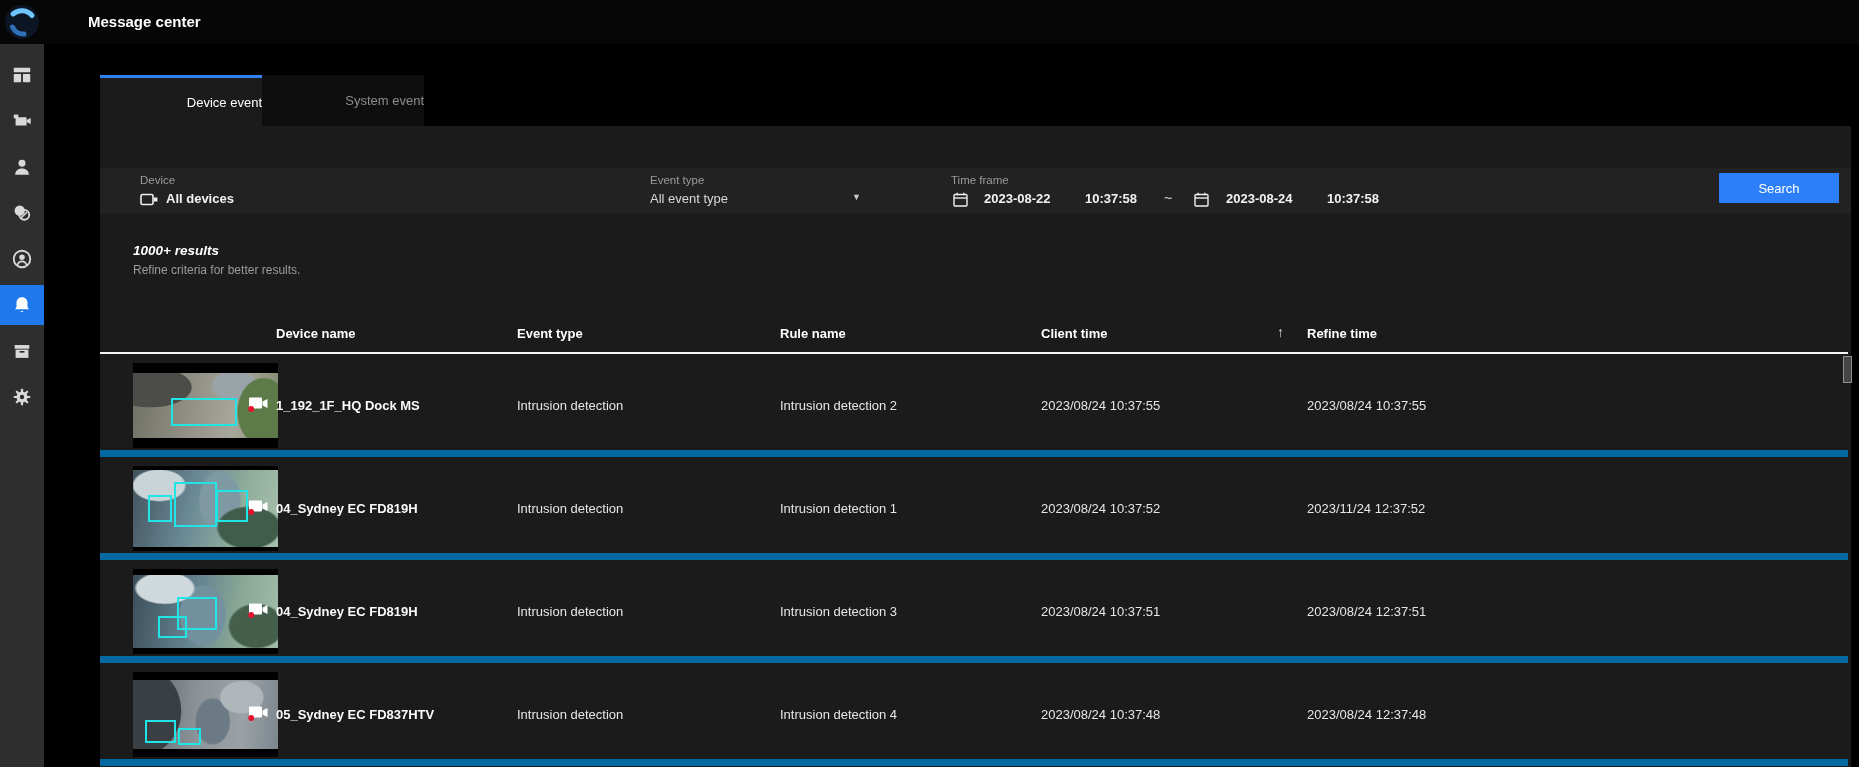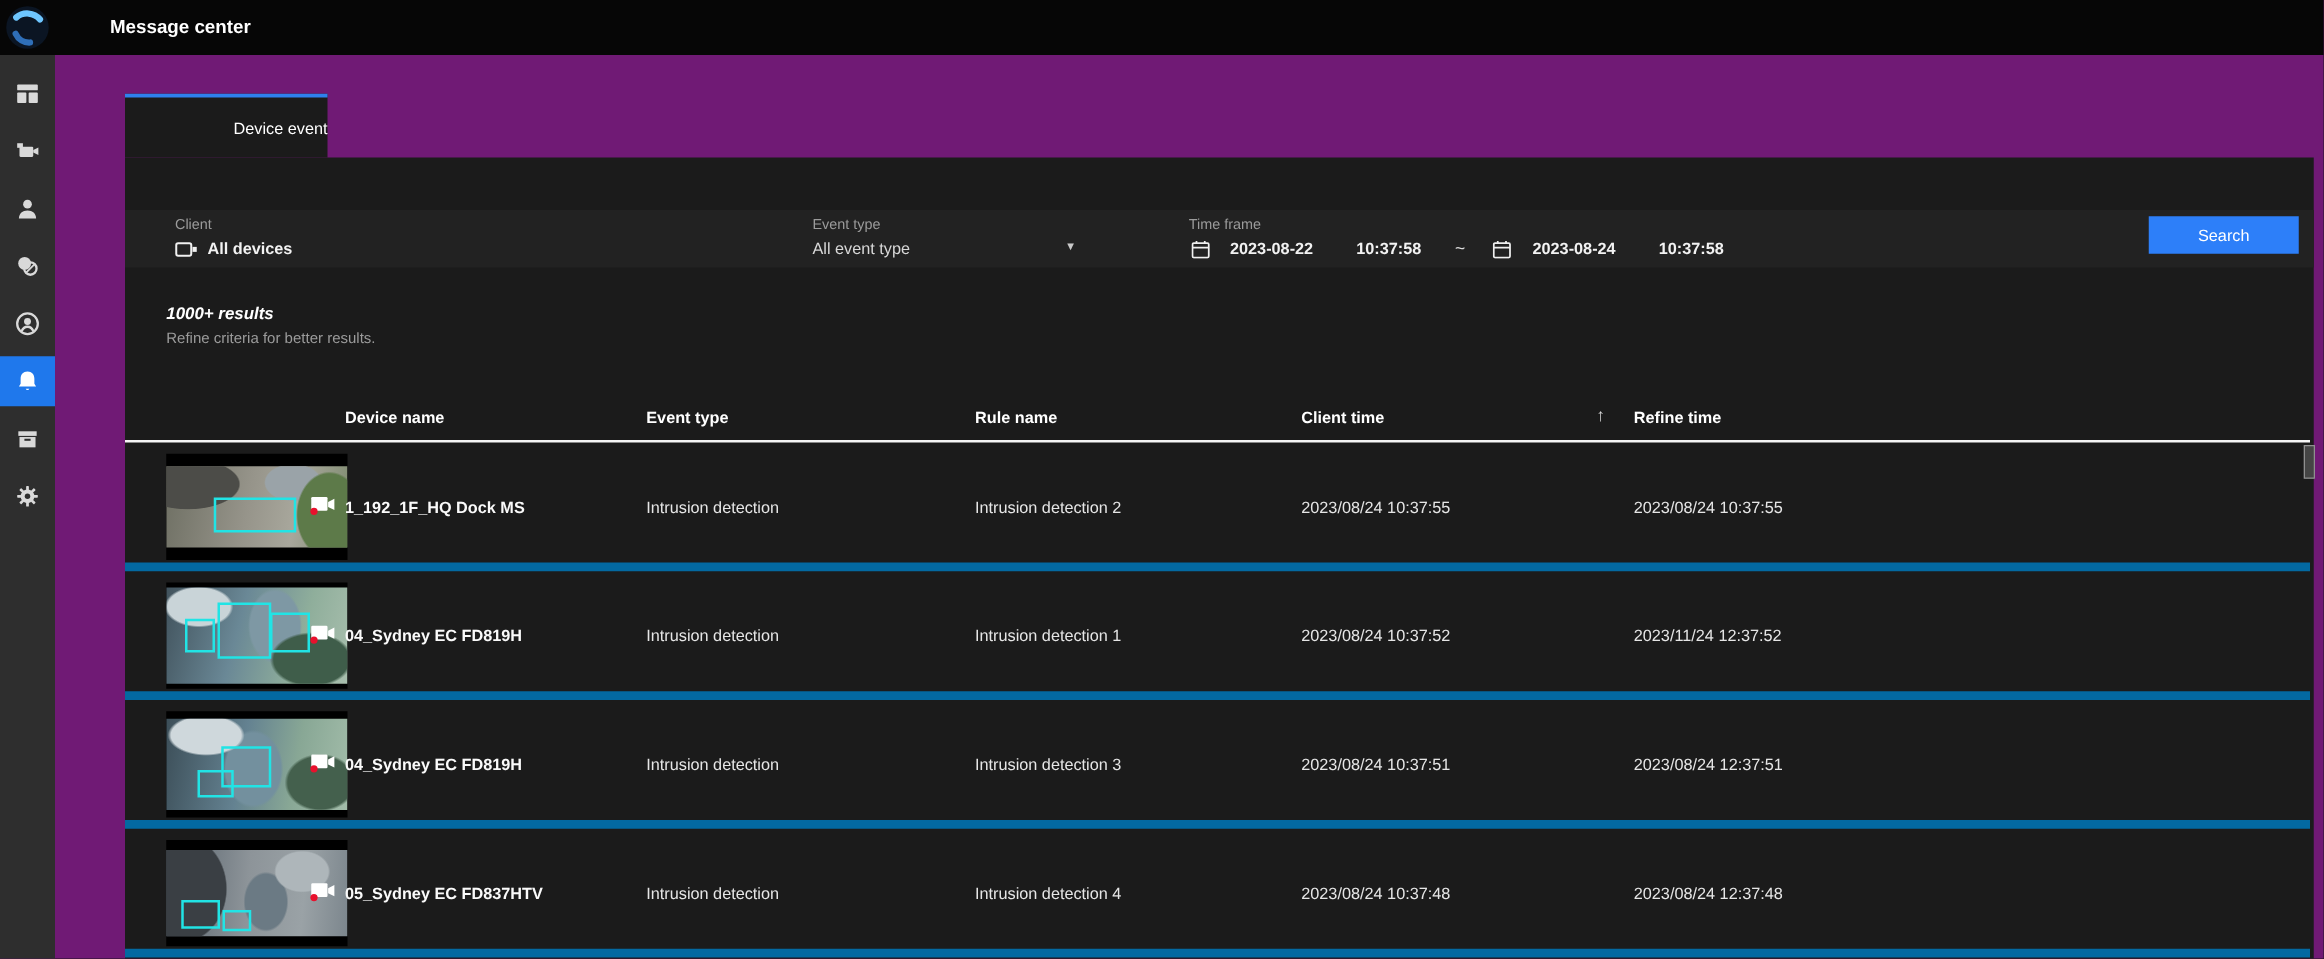--- a/index.html
+++ b/index.html
@@ -1,19 +1,19 @@
 <!DOCTYPE html>
 <html><head>
 <meta charset="utf-8">
 <title>Message center</title>
 <style>
   * { margin:0; padding:0; box-sizing:border-box; }
   html,body { width:1859px; height:767px; overflow:hidden; background:#141414;
               font-family:"Liberation Sans", sans-serif; color:#f0f0f0; }
-  .canvas { position:relative; width:1859px; height:767px; background:#701a75; }
+  .canvas { position:relative; width:1859px; height:767px; background:#000000; }
 
   
   .topbar { position:absolute; left:0; top:0; width:1859px; height:44px; background:#060606; z-index:5; }
   .logo { position:absolute; left:4px; top:4px; width:36px; height:36px; }
   .app-title { position:absolute; left:88px; top:0; height:44px; line-height:44px;
                font-size:15px; font-weight:bold; color:#ffffff; }
 
   
   .sidebar { position:absolute; left:0; top:44px; width:44px; height:723px; background:#2e2e2e; z-index:4; }
   .side-item { position:absolute; left:0; width:44px; height:40px; display:flex; align-items:center; justify-content:center; cursor:pointer; }
@@ -171,24 +171,27 @@
       </svg>
     </div>
 
   </div>
 
   <div class="panel"></div>
 
   <div class="tab active">
     <span>Device event</span>
   </div>
+  <div class="tab inactive">
+    <span>System event</span>
+  </div>
 
   <div class="filterbar">
 
-    <div class="f-label" style="left:40px">Client</div>
+    <div class="f-label" style="left:40px">Device</div>
     <svg class="f-icon" style="left:40px; top:25px; width:19px; height:13px;" viewBox="0 0 19 13">
       <rect x="1" y="1.5" width="12" height="10" rx="1.5" fill="none" stroke="#f0f0f0" stroke-width="1.6"></rect>
       <rect x="14" y="4.5" width="3.4" height="4" fill="#f0f0f0"></rect>
     </svg>
     <div class="f-value bold" style="left:66px">All devices</div>
 
     <div class="f-label" style="left:550px">Event type</div>
     <div class="f-value" style="left:550px; color:#d8d8d8">All event type</div>
     <div class="caret">▼</div>
 

